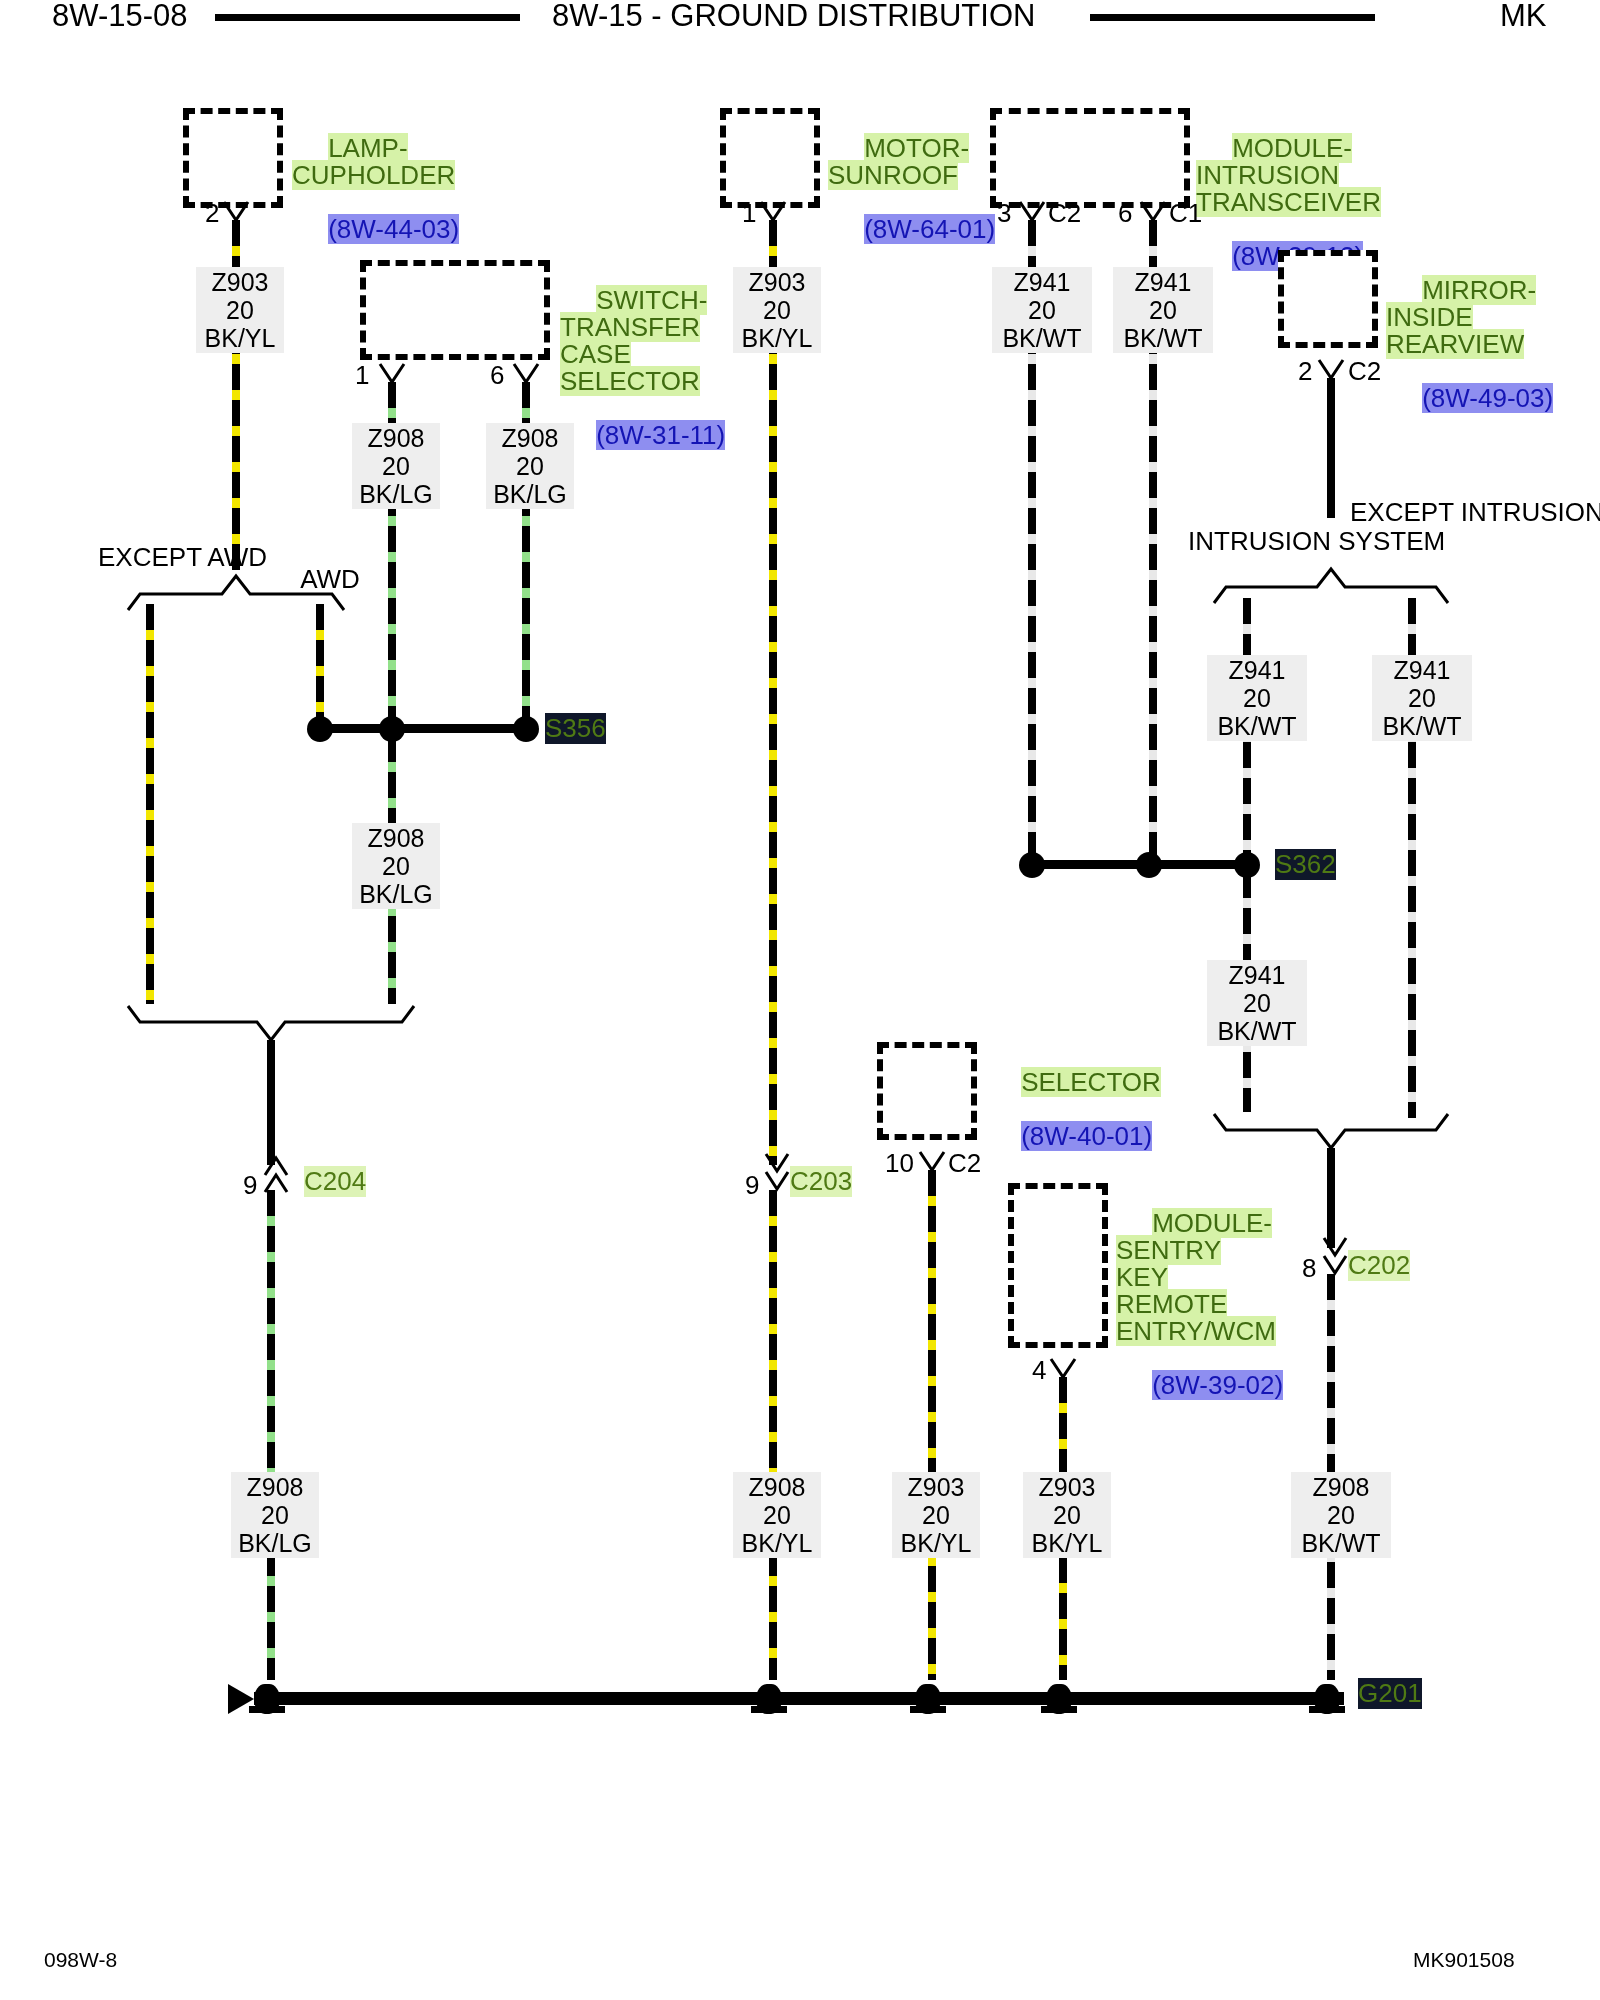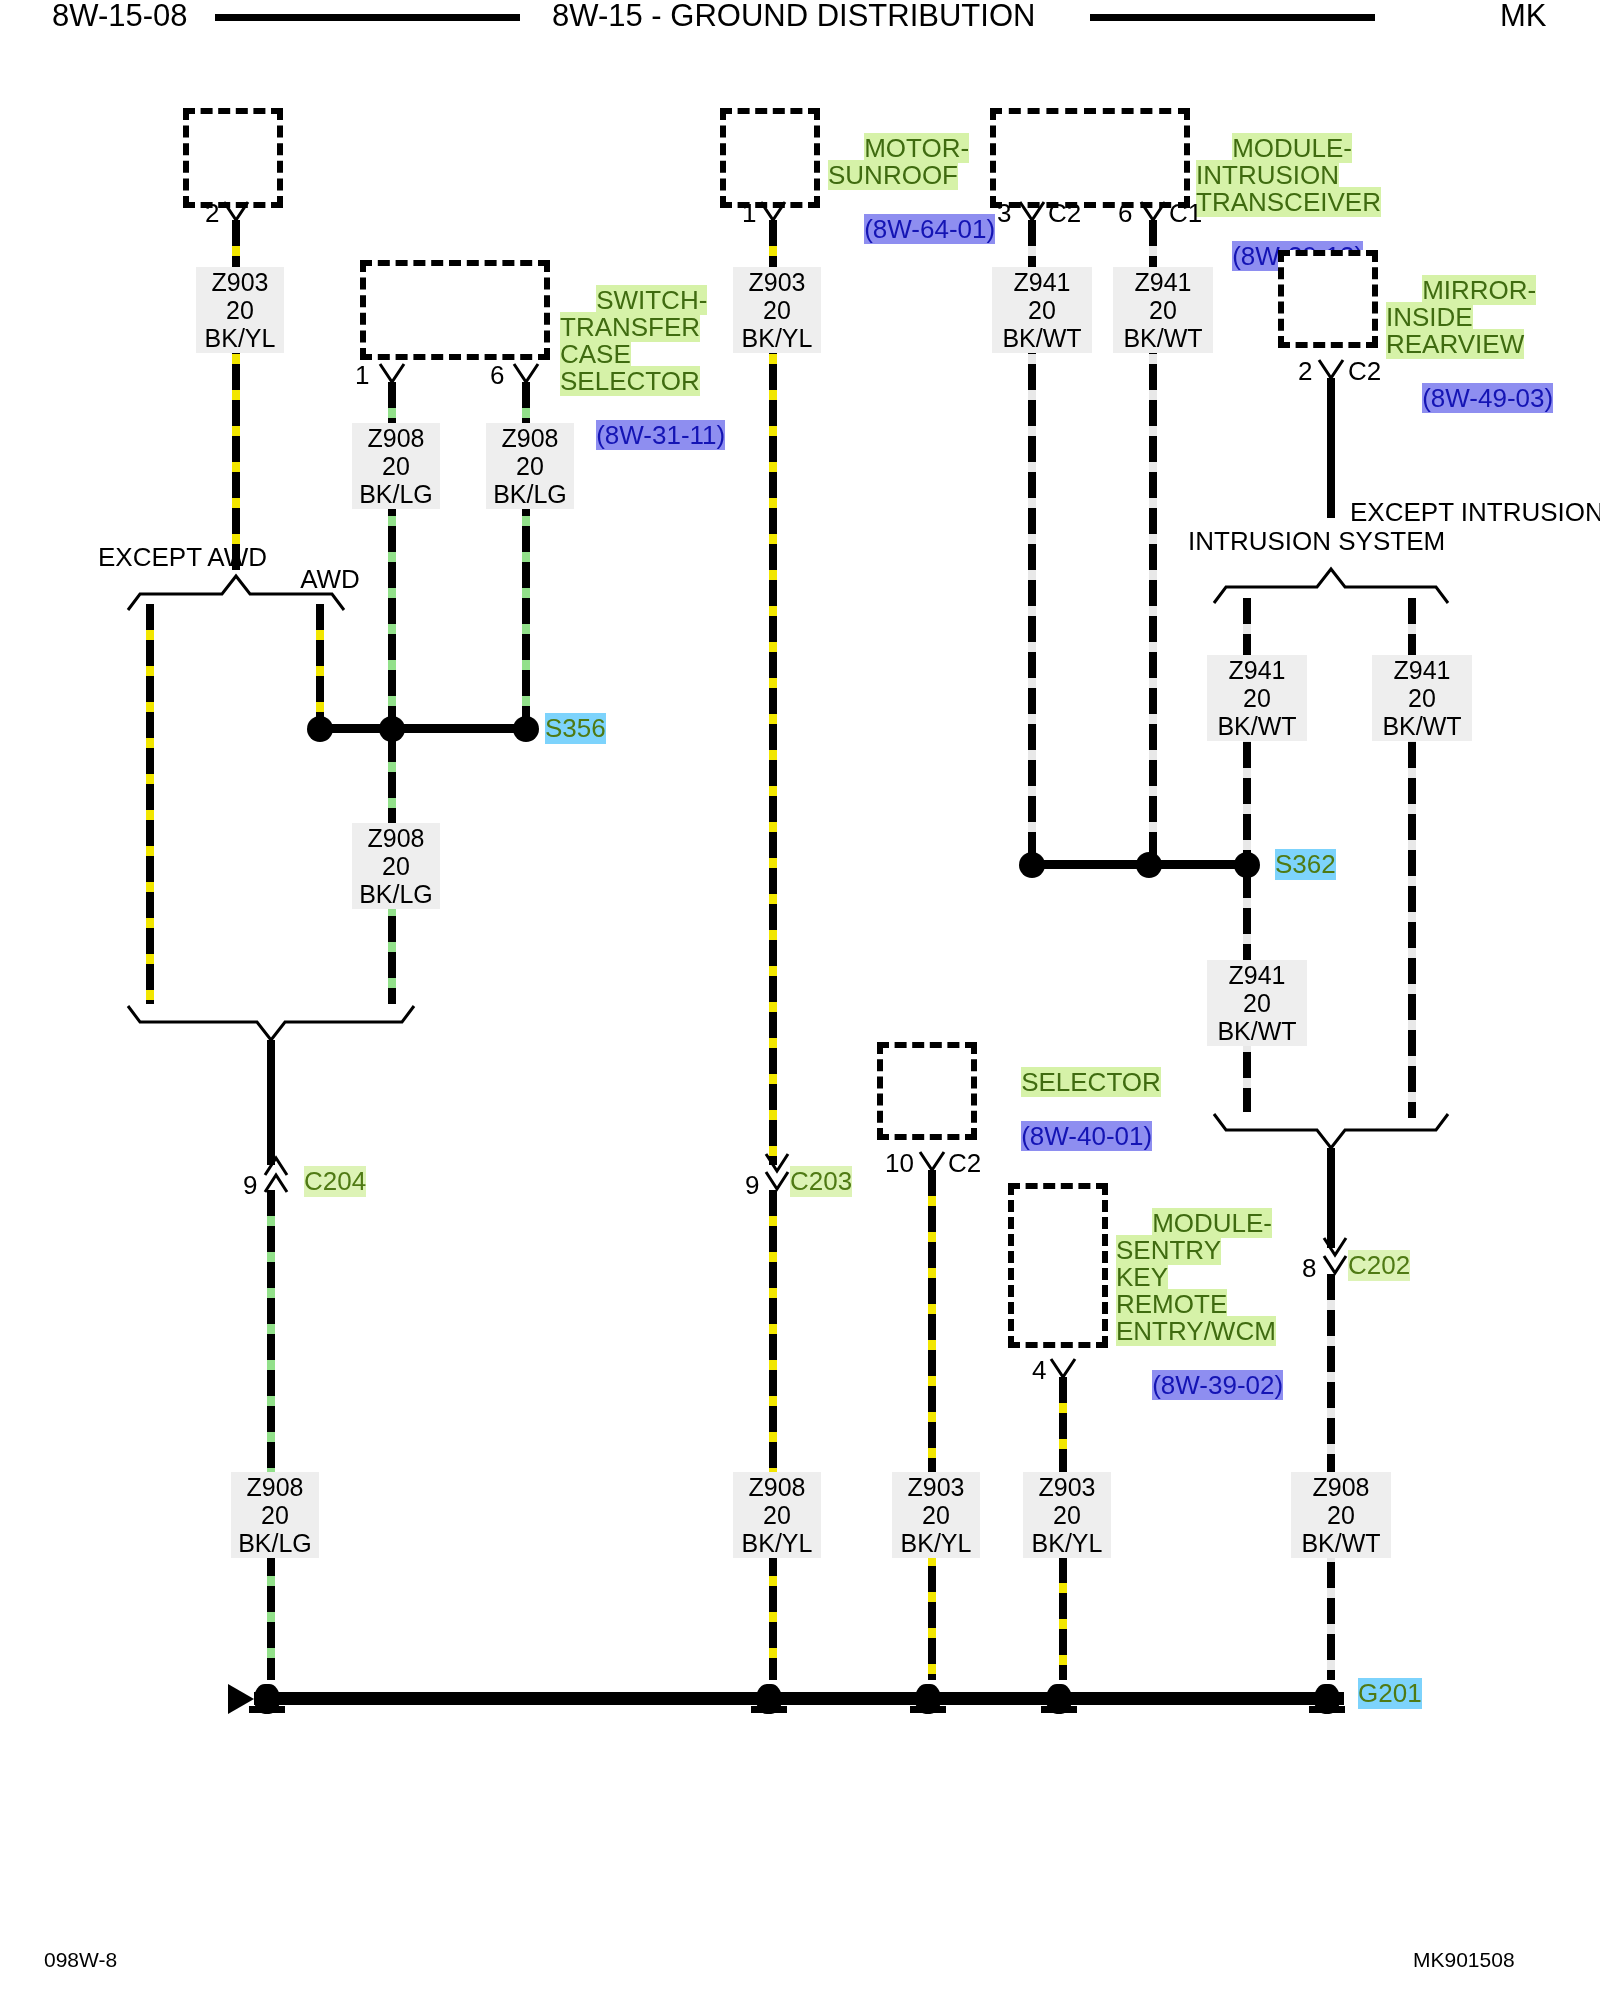--- a/index.html
+++ b/index.html
@@ -11,21 +11,21 @@
   .hdr-rule{position:absolute;background:#000;height:7px;}
   .ftr-text{position:absolute;font-size:21px;white-space:nowrap;}
 
   
   .compbox{position:absolute;border:6px dashed #000;background:#fff;box-sizing:border-box;}
 
   
   .clabel{position:absolute;font-size:26px;line-height:27px;color:#3f6b10;white-space:pre;}
   .clabel span.nm{background:#d6f2a8;}
   .clabel span.ref{background:#8e8ef0;color:#1414b4;}
-  .splice-label{position:absolute;font-size:26px;color:#4f7a14;background:#7dd3fc;white-space:nowrap;}
+  .splice-label{position:absolute;font-size:26px;color:#4f7a14;background:#0f172a;white-space:nowrap;}
   .conn-label{position:absolute;font-size:26px;color:#4f7a14;background:#ddf3b6;white-space:nowrap;}
   .pin{position:absolute;font-size:26px;color:#000;white-space:nowrap;}
   .plain{position:absolute;font-size:26px;color:#000;white-space:nowrap;text-align:center;line-height:29px;}
 
   
   .wlab{position:absolute;background:#eeeeee;font-size:25px;line-height:28px;text-align:center;
         color:#000;padding:1px 4px;white-space:pre;}
 
   
   .wire{position:absolute;width:8px;}
@@ -64,20 +64,25 @@
 
 <div id="page">
 
   <div class="hdr-text" style="left:52px;top:-2px;">8W-15-08</div>
   <div class="hdr-rule" style="left:215px;top:14px;width:305px;"></div>
   <div class="hdr-text" style="left:552px;top:-2px;">8W-15 - GROUND DISTRIBUTION</div>
   <div class="hdr-rule" style="left:1090px;top:14px;width:285px;"></div>
   <div class="hdr-text" style="left:1500px;top:-2px;">MK</div>
 
   <div class="compbox" style="left:183px;top:108px;width:100px;height:100px;"></div>
+  <div class="clabel" style="left:292px;top:108px;">
+     <span class="nm">LAMP-
+CUPHOLDER</span><br>
+     <span class="ref">(8W-44-03)</span>
+  </div>
 
   <div class="pin" style="left:205px;top:198px;">2</div>
   <div class="chev" style="left:222px;top:200px;">
     <svg width="28" height="24" viewBox="0 0 28 24">
         <path d="M2 2 L14 20 L26 2" fill="none" stroke="#000" stroke-width="3"></path>
       </svg>
   </div>
 
   <div class="wire w-bkyl" style="left:232px;top:220px;height:350px;"></div>
   <div class="wlab" style="left:196px;top:267px;width:80px;">Z903

